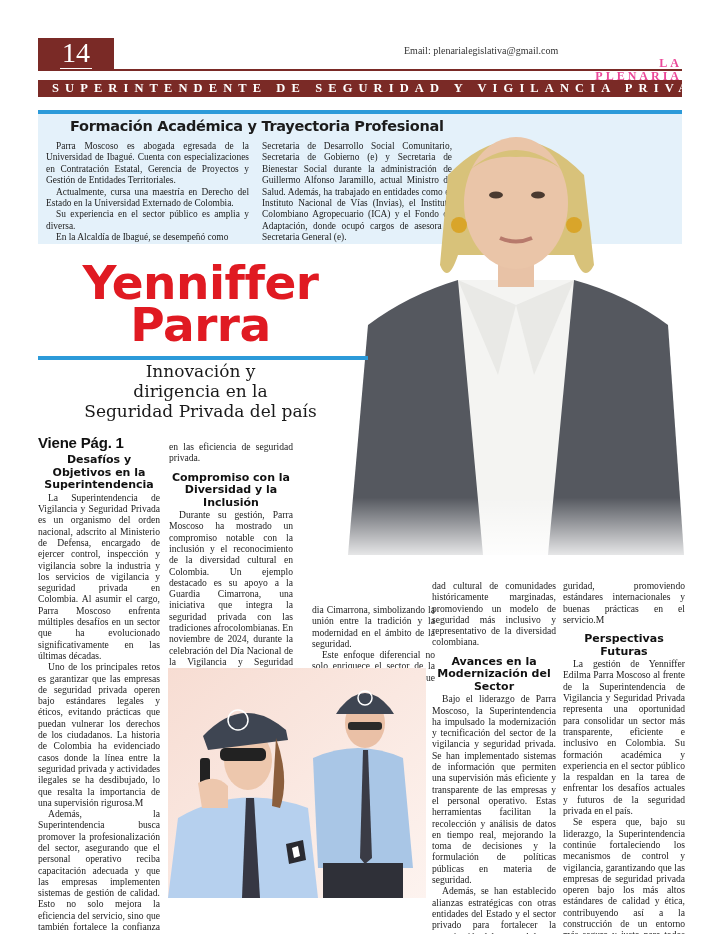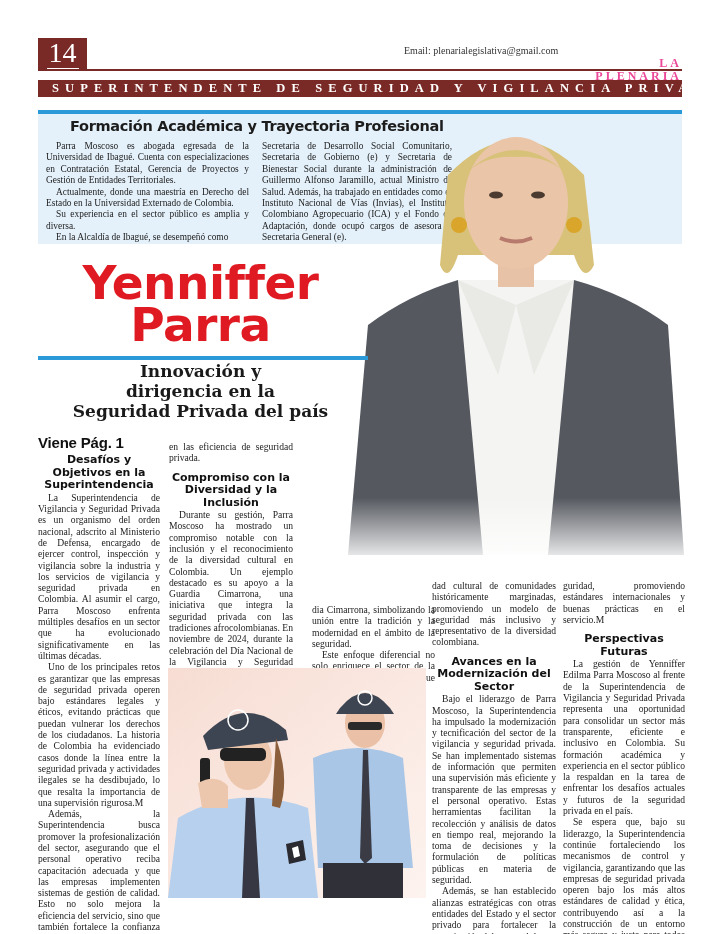--- a/index.html
+++ b/index.html
@@ -1,20 +1,20 @@
 <!DOCTYPE html>
 <html><head>
 <meta charset="utf-8">
 <style>
   * { box-sizing: border-box; margin: 0; padding: 0; }
   html, body { width: 720px; height: 934px; background: #ffffff; overflow: hidden; }
   body { position: relative; font-family: "Liberation Serif", serif; color: #1e1e1e; }
 
   
-  .page-num { position: absolute; left: 38px; top: 38px; width: 49px; height: 33px; background: #7a2a26; color: #fff;
+  .page-num { position: absolute; left: 38px; top: 38px; width: 76px; height: 33px; background: #7a2a26; color: #fff;
     font-family: "Liberation Serif", serif; font-size: 28px; text-align: center; line-height: 30px; }
   .page-num span { border-bottom: 2px solid #fff; padding: 0 2px; }
   .header-rule { position: absolute; left: 38px; top: 69px; width: 644px; height: 2px; background: #7a2a26; }
   .email { position: absolute; left: 404px; top: 45px; font-size: 10px; font-family: "Liberation Serif", serif; color: #333; }
   .masthead { position: absolute; left: 570px; top: 37px; width: 112px; color: #ec4899; font-weight: bold;
     font-size: 12px; letter-spacing: 3px; line-height: 13px; text-align: right; font-family: "Liberation Serif", serif; margin-top: 20px; }
   .section-banner { position: absolute; left: 38px; top: 80px; width: 644px; height: 17px; background: #7a2a26; color: #fff;
     font-size: 12.5px; letter-spacing: 6.1px; line-height: 17px; padding-left: 14px; font-family: "Liberation Serif", serif; font-weight: bold; white-space: nowrap; overflow: hidden; }
 
   
@@ -26,21 +26,21 @@
   .bio-col2 { left: 262px; width: 190px; }
 
   
   .portrait { position: absolute; left: 348px; top: 115px; width: 336px; height: 450px; }
 
   
   .name-headline { position: absolute; left: 38px; top: 262px; width: 325px; text-align: center;
     font-family: "DejaVu Sans", sans-serif; font-weight: bold; color: #e01a22; font-size: 47px; line-height: 42px; letter-spacing: -0.5px; }
   .blue-rule { position: absolute; left: 38px; top: 356px; width: 330px; height: 4px; background: #2c9ad9; }
   .subhead { position: absolute; left: 38px; top: 361px; width: 325px; text-align: center; font-family: "DejaVu Serif", serif;
-    font-weight: bold; font-size: 17px; line-height: 20px; color: #1a1a1a; }
+    font-weight: normal; font-size: 17px; line-height: 20px; color: #1a1a1a; }
 
   
   .col { position: absolute; font-size: 9.6px; line-height: 11.3px; text-align: justify; color: #222; hyphens: manual; }
   .col p { text-indent: 10px; }
   .col .h { font-family: "DejaVu Sans", sans-serif; font-weight: bold; font-size: 11px; line-height: 12.5px; text-align: center; text-indent: 0; color: #111; margin: 8px 0 0 0; }
   .kicker { font-family: "Liberation Sans", sans-serif; font-weight: bold; font-size: 15px; letter-spacing: -0.2px; color: #111; text-indent: 0 !important; }
   .c1 { left: 38px; top: 437px; width: 122px; }
   .c2 { left: 169px; top: 441px; width: 124px; }
   .c3 { left: 312px; top: 580px; width: 123px; margin-top: 24px; }
   .c4 { left: 432px; top: 580px; width: 124px; }
@@ -57,21 +57,21 @@
   <div>LA PLENARIA</div>
   <div>LEGISLATIVA</div>
 </div>
 <div class="header-rule"></div>
 <div class="section-banner">SUPERINTENDENTE DE SEGURIDAD Y VIGILANCIA PRIVADA</div>
 
 <div class="bio-box"></div>
 <div class="bio-title">Formación Académica y Trayectoria Profesional</div>
 <div class="bio-col bio-col1">
   <p>Parra Moscoso es abogada egresada de la Universidad de Ibagué. Cuenta con especializaciones en Contratación Estatal, Gerencia de Proyectos y Gestión de Entidades Territoriales.</p>
-  <p>Actualmente, donde una maestría en Derecho del Estado en la Universidad Externado de Colombia.</p>
+  <p>Actualmente, cursa una maestría en Derecho del Estado en la Universidad Externado de Colombia.</p>
   <p>Su experiencia en el sector público es amplia y diversa.</p>
   <p>En la Alcaldía de Ibagué, se desempeñó como</p>
 </div>
 <div class="bio-col bio-col2">
   <p style="text-indent:0">Secretaria de Desarrollo Social Comunitario, Secretaria de Gobierno (e) y Secretaria de Bienestar Social durante la administración de Guillermo Alfonso Jaramillo, actual Ministro de Salud. Además, ha trabajado en entidades como el Instituto Nacional de Vías (Invias), el Instituto Colombiano Agropecuario (ICA) y el Fondo de Adaptación, donde ocupó cargos de asesora y Secretaria General (e).</p>
 </div>
 
 <svg class="portrait" viewBox="0 0 336 450">
   <defs>
     <linearGradient id="fade" x1="0" y1="0" x2="0" y2="1">

